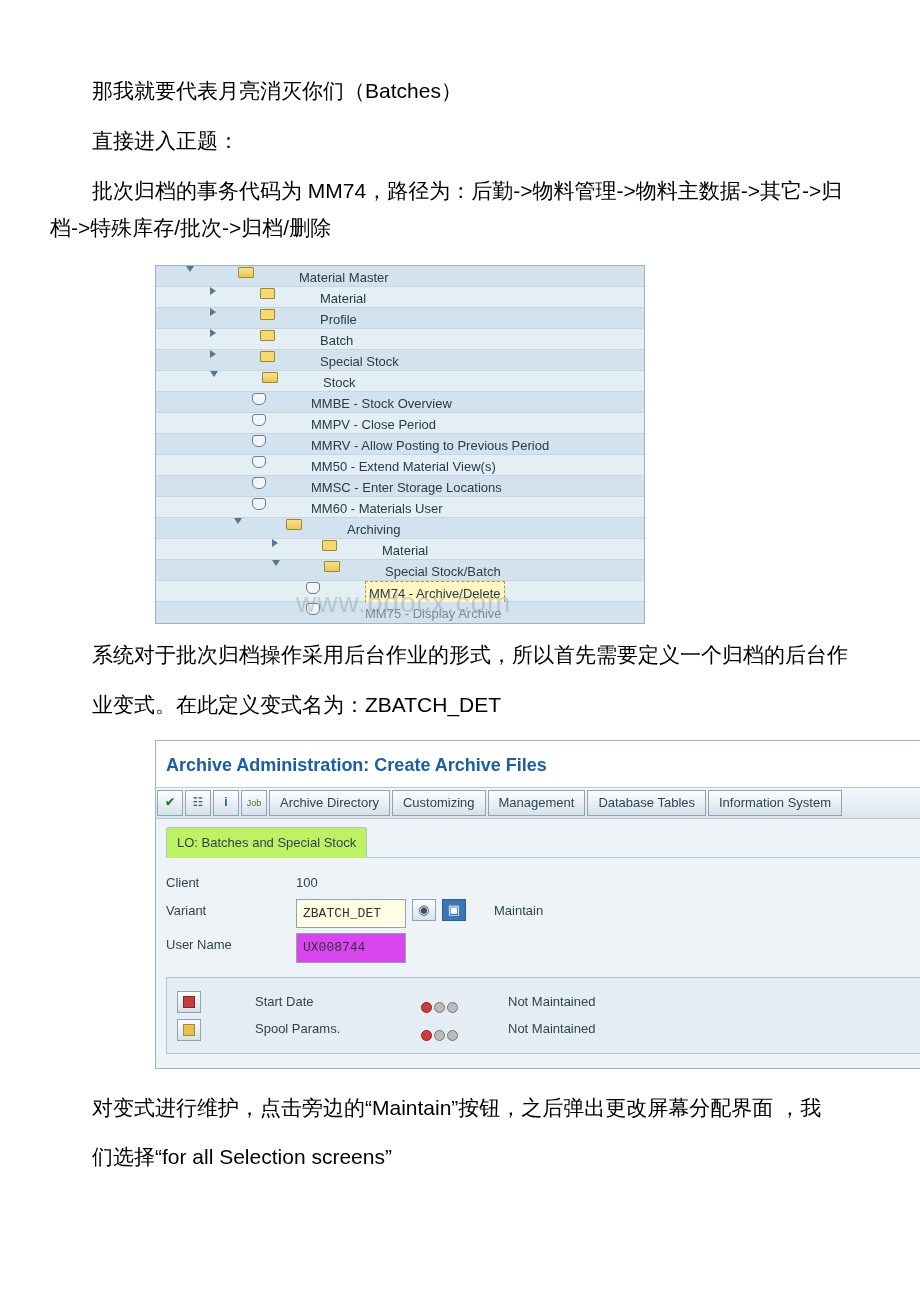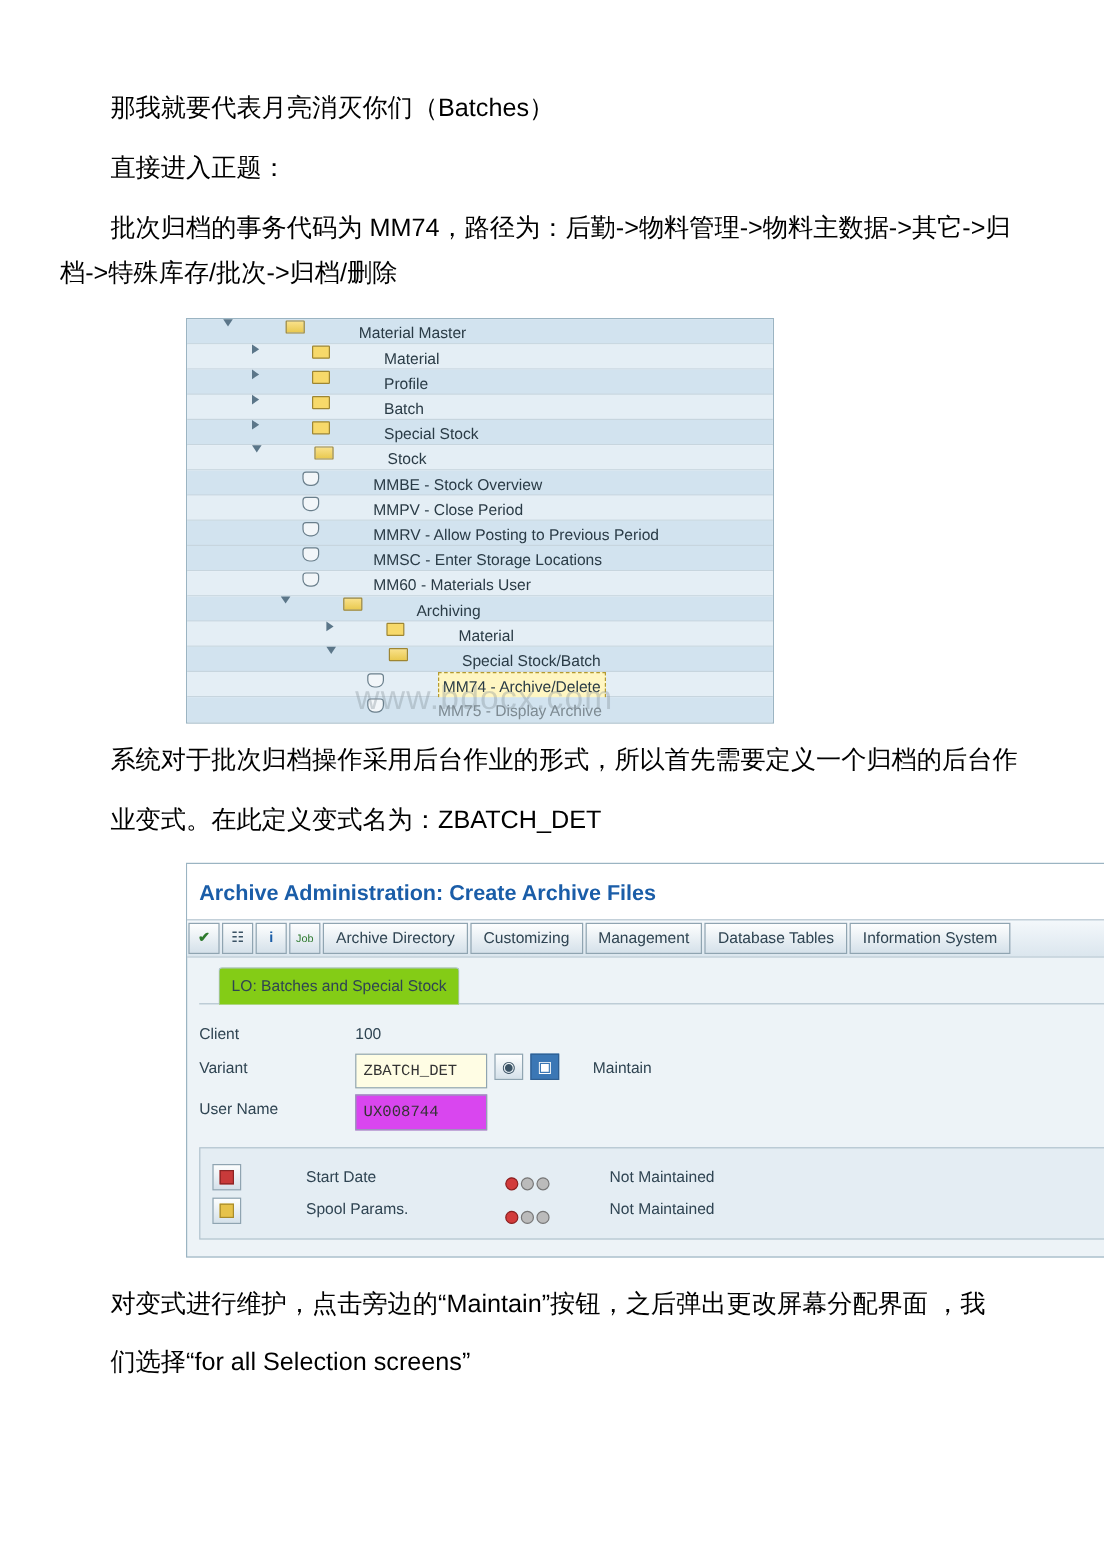--- a/index.html
+++ b/index.html
@@ -132,25 +132,24 @@
     padding: 0 10px;
     height: 26px;
     display: inline-flex; align-items: center;
     color: #2f4452;
   }
   .sap-body { padding: 8px 10px 14px; }
   .section-tab {
     display: inline-block;
     border: 1px solid #b1c3ce;
     border-bottom: none;
-    background: #84cc16;
+    background: #bef264;
     padding: 3px 10px;
     color: #2f4452;
     border-radius: 3px 3px 0 0;
-    margin-left: 16px;
   }
   .form-row {
     display: flex;
     margin: 5px 0;
   }
   .form-label { width: 130px; color: #2f4452; }
   .form-val { color: #2f4452; }
   .input-box {
     display: inline-block;
     border: 1px solid #8fa4b1;
@@ -255,20 +254,24 @@
     <span class="tcode-icon"></span>
     <span>MMBE - Stock Overview</span>
   </div>
   <div class="tree-row alt indent2">
     <span class="tcode-icon"></span>
     <span>MMPV - Close Period</span>
   </div>
   <div class="tree-row indent2">
     <span class="tcode-icon"></span>
     <span>MMRV - Allow Posting to Previous Period</span>
+  </div>
+  <div class="tree-row alt indent2">
+    <span class="tcode-icon"></span>
+    <span>MM50 - Extend Material View(s)</span>
   </div>
   <div class="tree-row indent2">
     <span class="tcode-icon"></span>
     <span>MMSC - Enter Storage Locations</span>
   </div>
   <div class="tree-row alt indent2">
     <span class="tcode-icon"></span>
     <span>MM60 - Materials User</span>
   </div>
   <div class="tree-row indent3">

